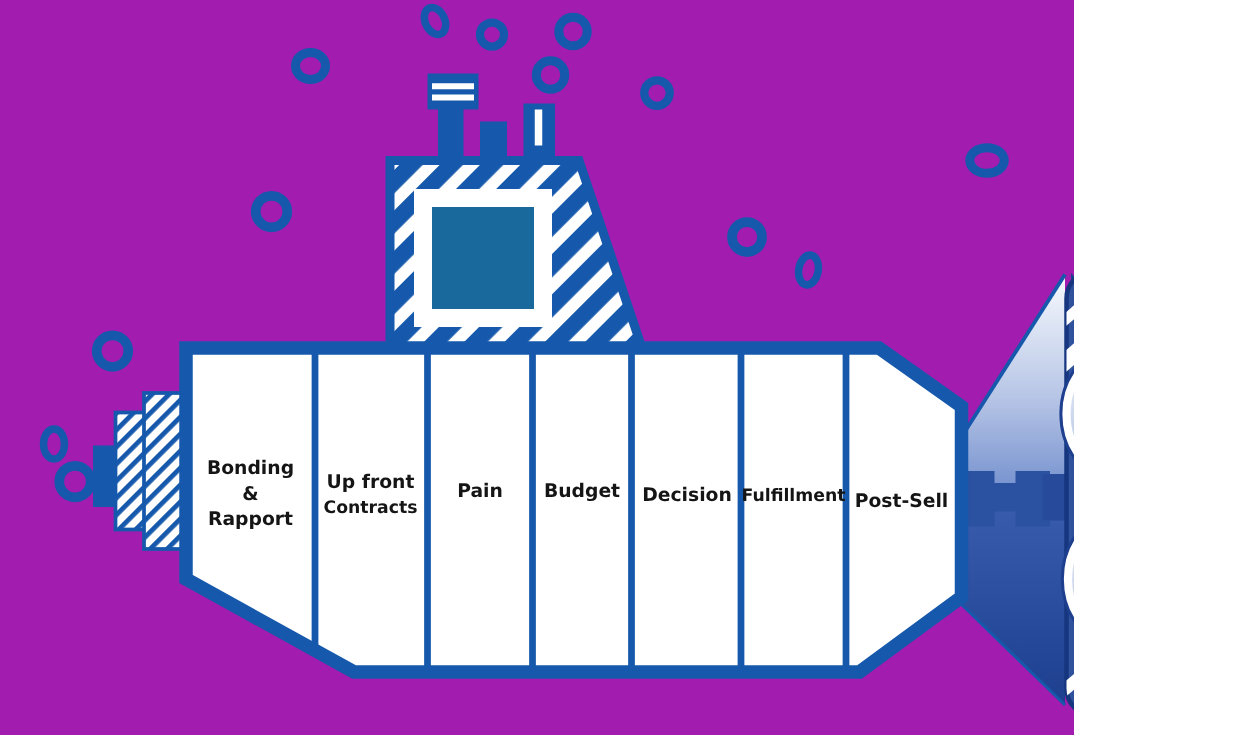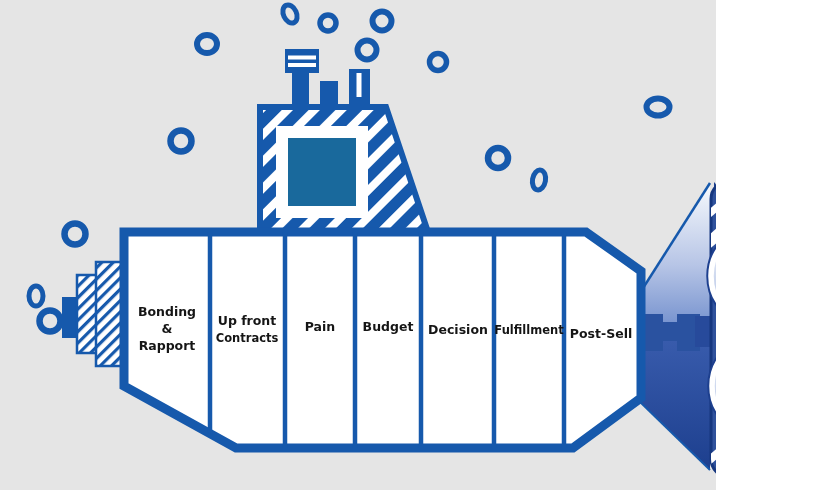--- a/index.html
+++ b/index.html
@@ -1,16 +1,16 @@
 <!DOCTYPE html>
 <html><head>
 <meta charset="utf-8">
 <style>
   html,body{margin:0;padding:0;background:#ffffff;}
-  .stage{position:relative;width:716px;height:490px;background:#e5e5e5;overflow:hidden;
+  .stage{position:relative;width:716px;height:490px;background:#a21caf;overflow:hidden;
          font-family:"Liberation Sans",sans-serif;}
   svg{display:block;}
   text.comp-label{font-family:"DejaVu Sans",sans-serif;font-weight:bold;fill:#151515;
                   text-anchor:middle;}
   .fs12{font-size:12.5px;}
   .fs11{font-size:11.5px;}
 </style>
 </head>
 <body>
 

